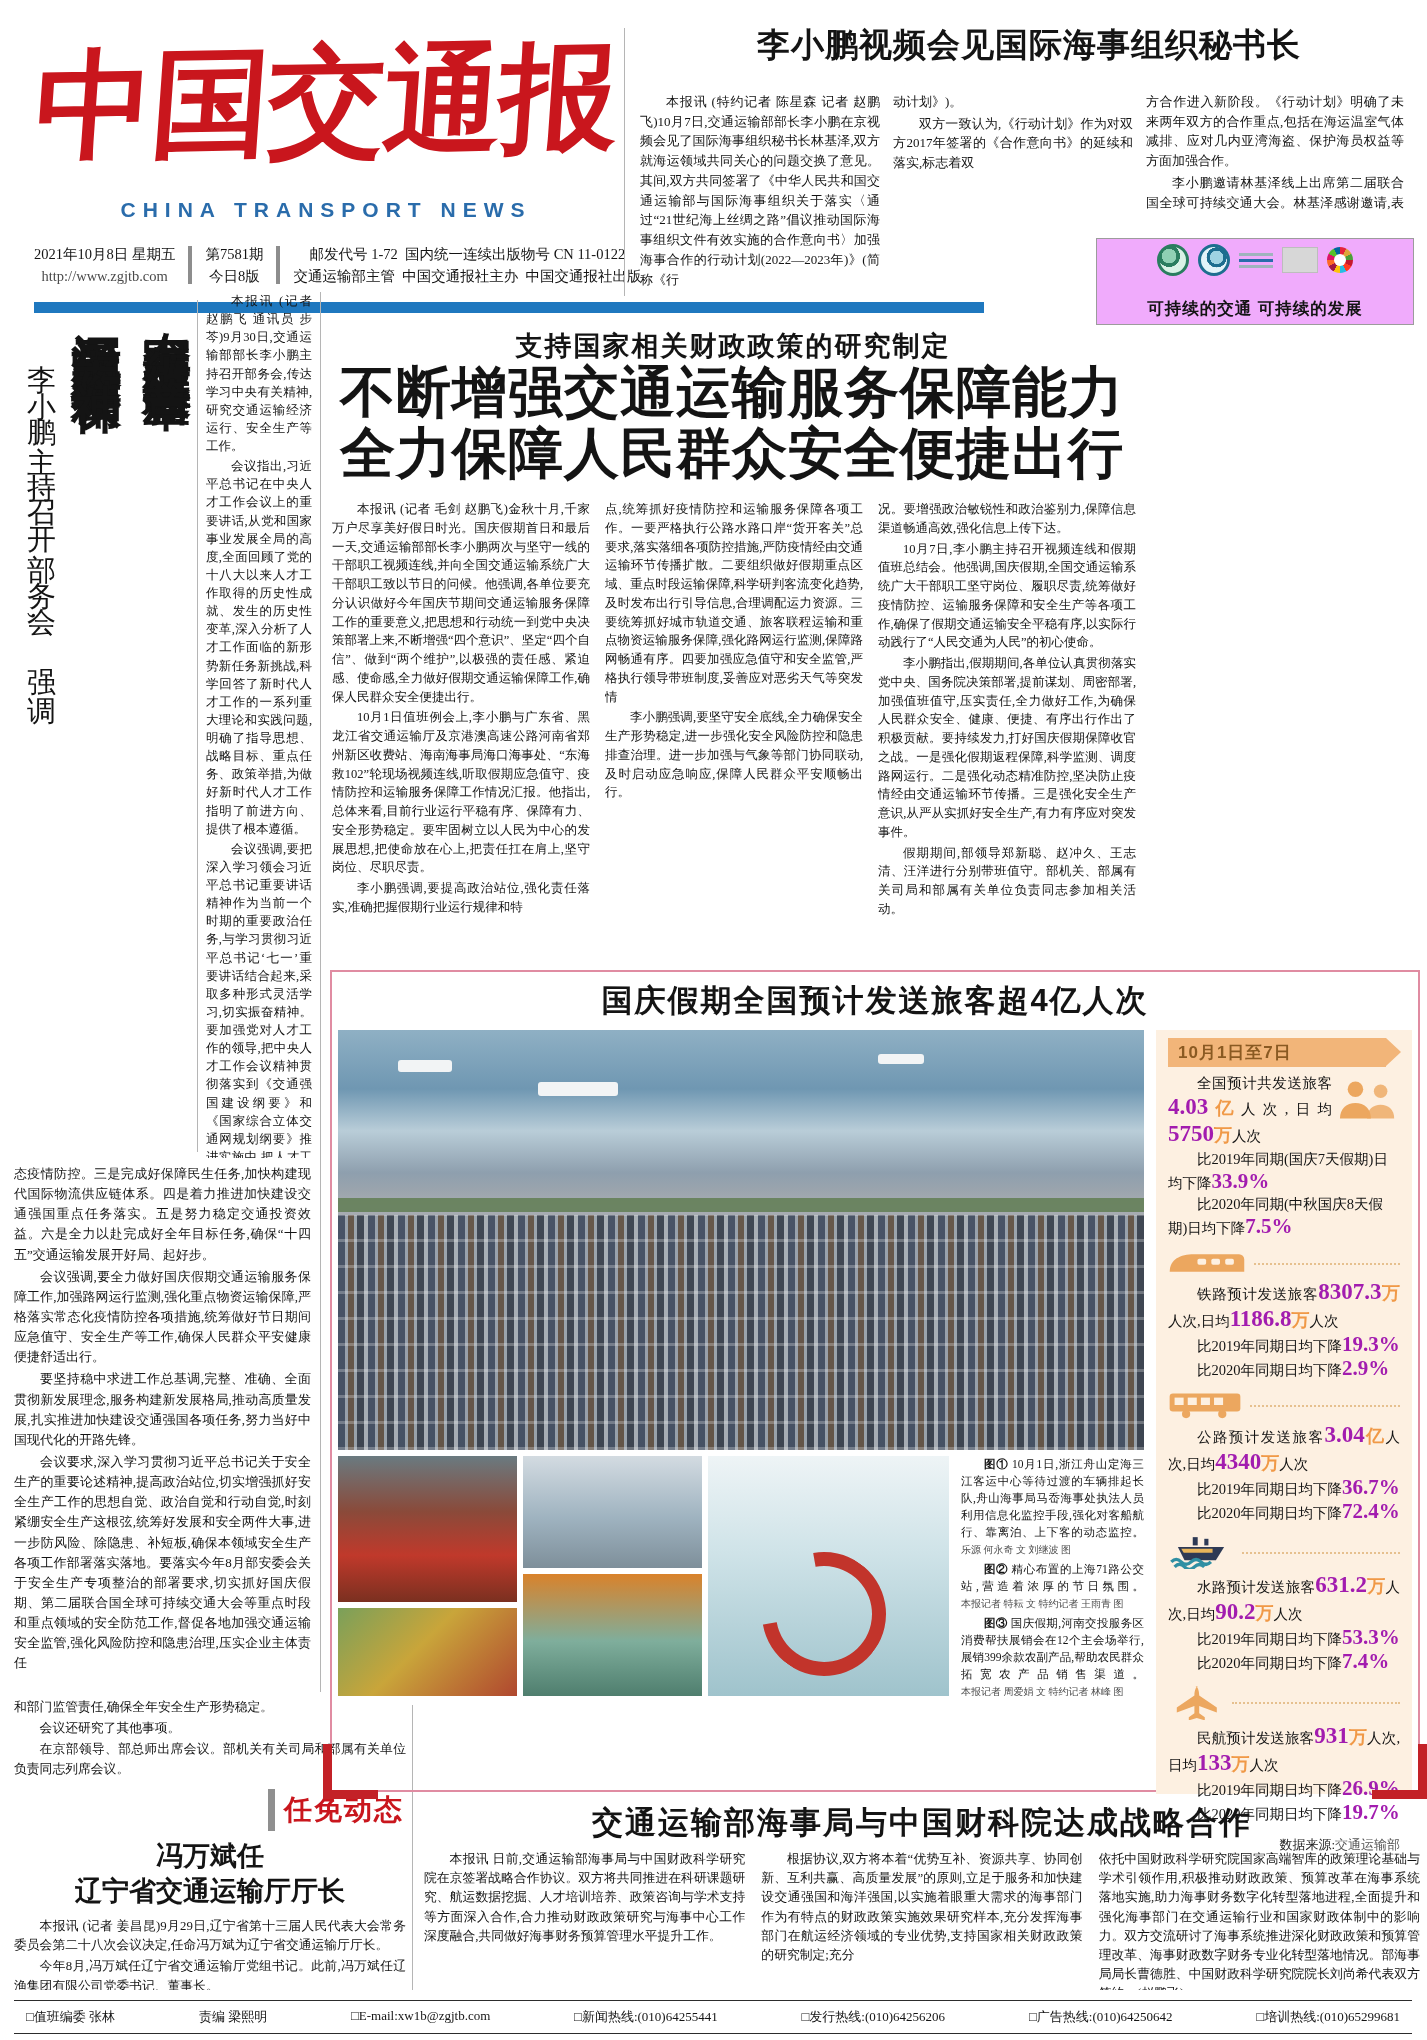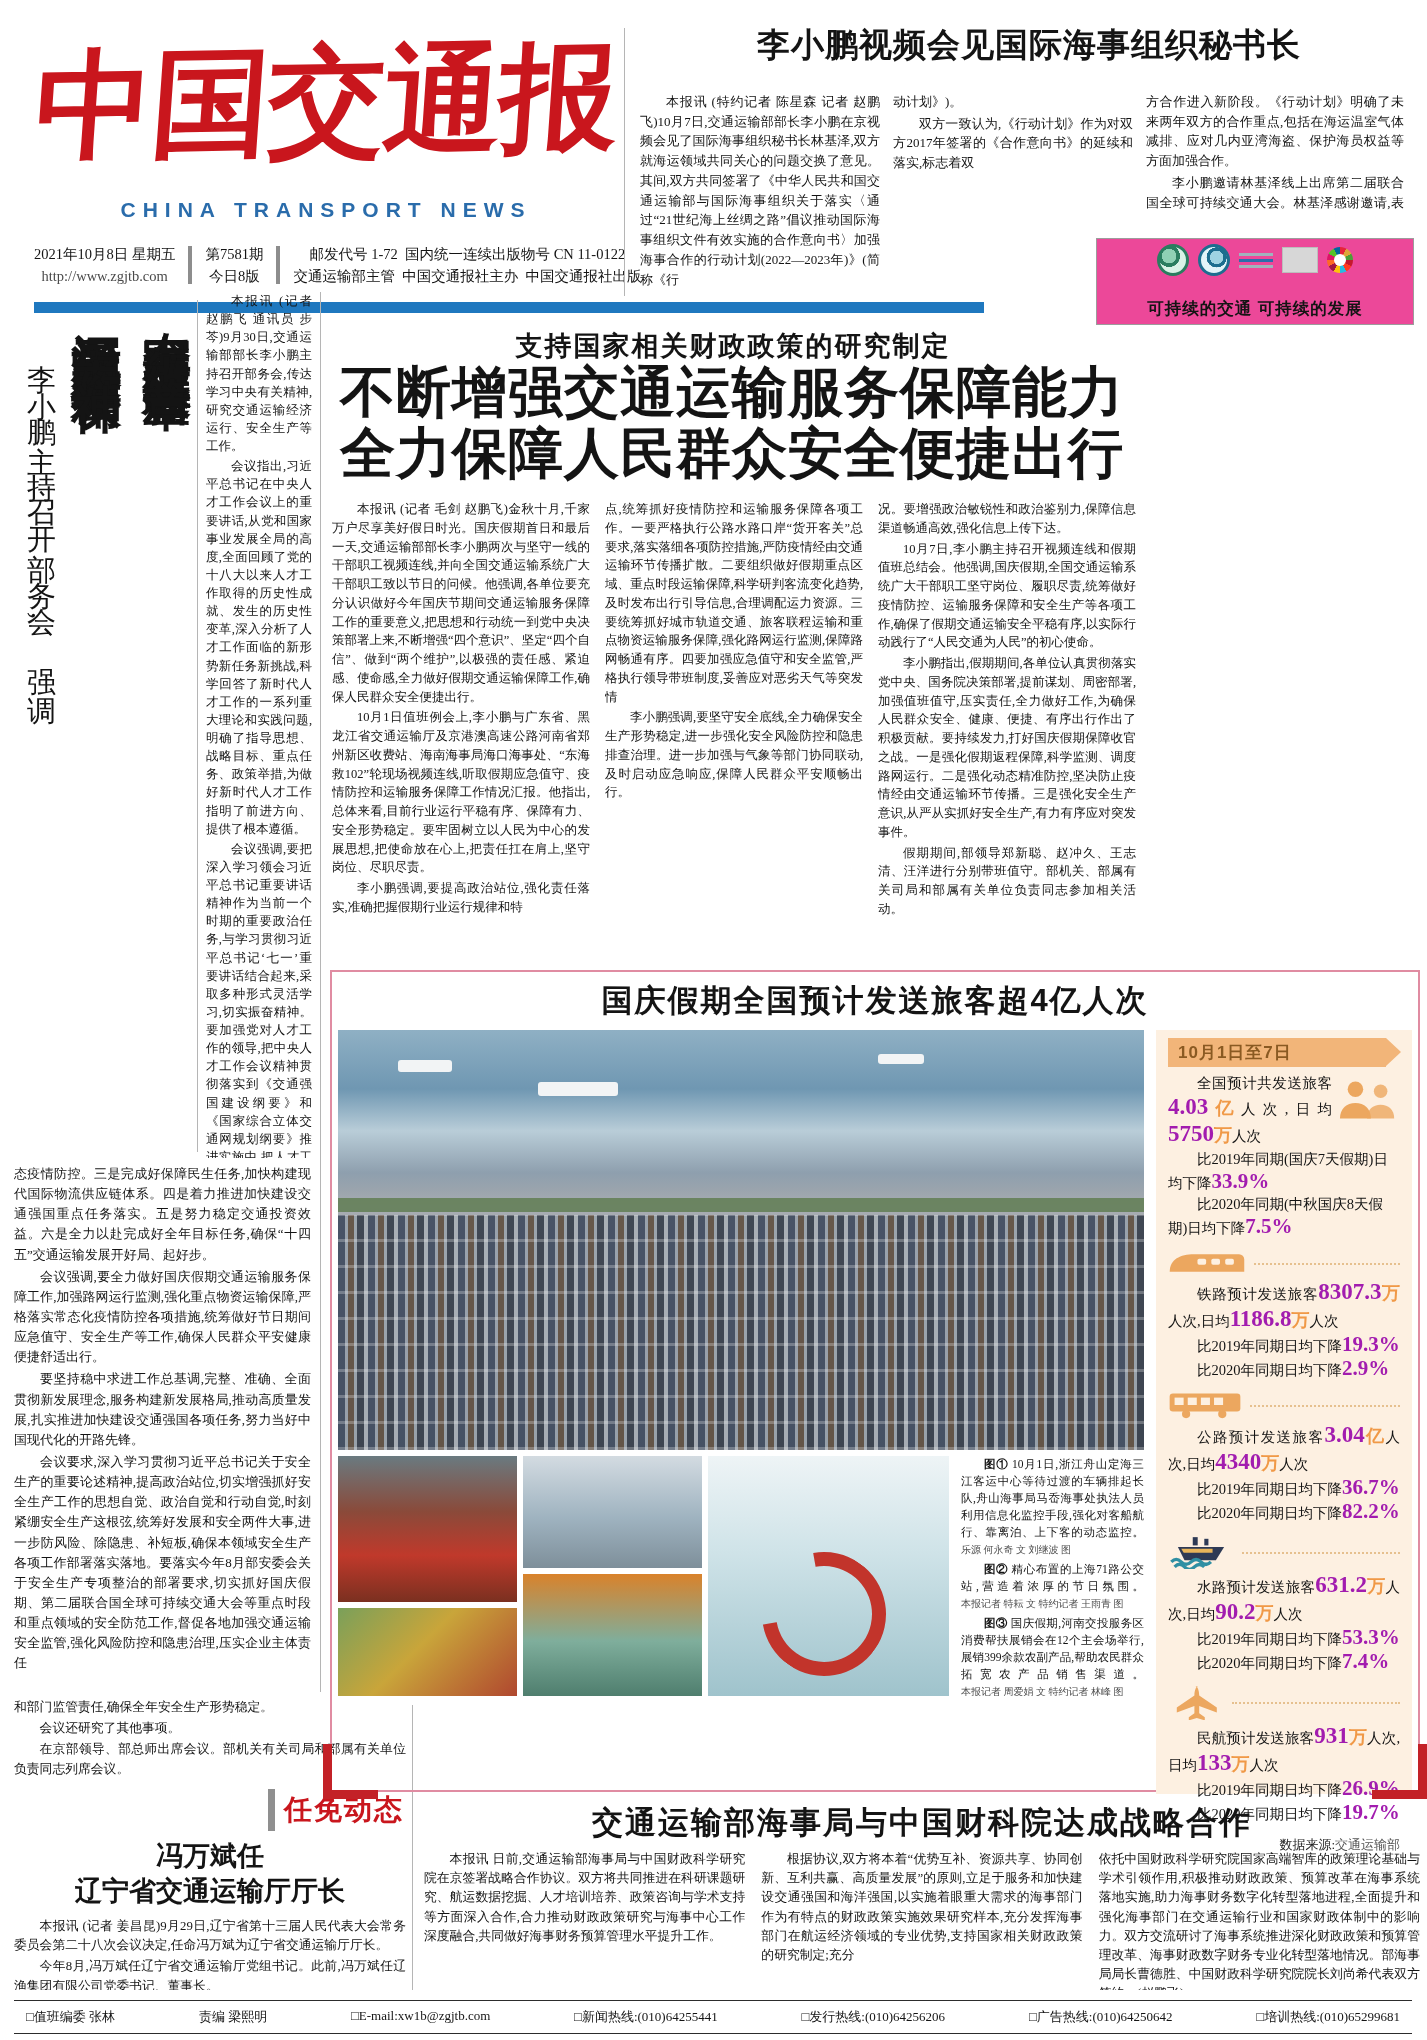--- a/index.html
+++ b/index.html
@@ -24,21 +24,21 @@
   .blue-bar{left:34px;top:302px;width:950px;height:11px;background:#1f78bf;}
   .vrule{background:#b5b5b5;width:1px;}
 
   
   .imo{left:640px;top:26px;width:778px;height:274px;}
   .imo h2{margin:0;text-align:center;font-size:33px;font-weight:900;letter-spacing:1px;line-height:1.15;}
   .imo-cols{display:flex;gap:13px;margin-top:28px;font-size:13px;line-height:1.52;}
   .imo-col{width:240px;height:202px;overflow:hidden;}
   .imo-col.c3{width:258px;height:120px;}
   .imo-banner{position:absolute;right:4px;top:212px;width:300px;height:76px;border:1px solid #9c9c9c;
-    background:#ec4899;display:flex;flex-direction:column;justify-content:space-between;padding:5px 8px 4px;}
+    background:#f0abfc;display:flex;flex-direction:column;justify-content:space-between;padding:5px 8px 4px;}
   .imo-banner .logos{display:flex;align-items:center;gap:9px;justify-content:center;}
   .glogo{width:26px;height:26px;border-radius:50%;border:3px solid #2a7d5f;background:
      radial-gradient(circle at 35% 35%, #8fd0b4 0 30%, #2a7d5f 31% 45%, #d9f2e6 46% 100%);}
   .glogo.g2{border-color:#1d6e8f;background:radial-gradient(circle at 60% 40%, #9fd4e2 0 30%, #1d6e8f 31% 45%, #e2f4f9 46% 100%);}
   .minitxt{width:34px;height:24px;display:flex;flex-direction:column;gap:3px;justify-content:center;}
   .minitxt i{display:block;height:3px;background:#9fb3bd;}
   .minitxt i.b{background:#2a6cab;}
   .greybox{width:34px;height:24px;background:#d7d7d7;border:1px solid #bdbdbd;}
   .sdg{width:26px;height:26px;border-radius:50%;position:relative;background:
     conic-gradient(#e5243b 0 30deg,#dda63a 30deg 60deg,#4c9f38 60deg 90deg,#c5192d 90deg 120deg,
@@ -327,21 +327,21 @@
                     <rect x="40" y="7" width="11" height="9" fill="#fdf0e1"></rect>
                     <rect x="56" y="7" width="11" height="9" fill="#fdf0e1"></rect>
                     <circle cx="22" cy="27" r="5"></circle>
                     <circle cx="66" cy="27" r="5"></circle>
                   </svg>
                 </span>
                 <span class="dots"></span>
               </div>
               <p class="sg-main">公路预计发送旅客<span class="snum">3.04</span><span class="sunit">亿</span>人次,日均<span class="snum">4340</span><span class="sunit">万</span>人次</p>
               <p class="sg-sub">比2019年同期日均下降<span class="snum">36.7%</span></p>
-              <p class="sg-sub">比2020年同期日均下降<span class="snum">82.2%</span></p>
+              <p class="sg-sub">比2020年同期日均下降<span class="snum">72.4%</span></p>
             </div>
             <div class="sgroup">
               <div class="sg-head">
                 <span class="sicon">
                   <svg width="66" height="34" viewBox="0 0 80 40">
                     <rect x="30" y="2" width="6" height="10" fill="#2e3a55"></rect>
                     <rect x="44" y="4" width="5" height="8" fill="#2e3a55"></rect>
                     <path d="M12 14h56l-10 16H20z" fill="#2e3a55"></path>
                     <path d="M16 16h38v5H19z" fill="#e8b45a"></path>
                     <path d="M4 32q6-6 12 0t12 0t12 0t12 0" stroke="#2f8fa3" stroke-width="4" fill="none"></path>

